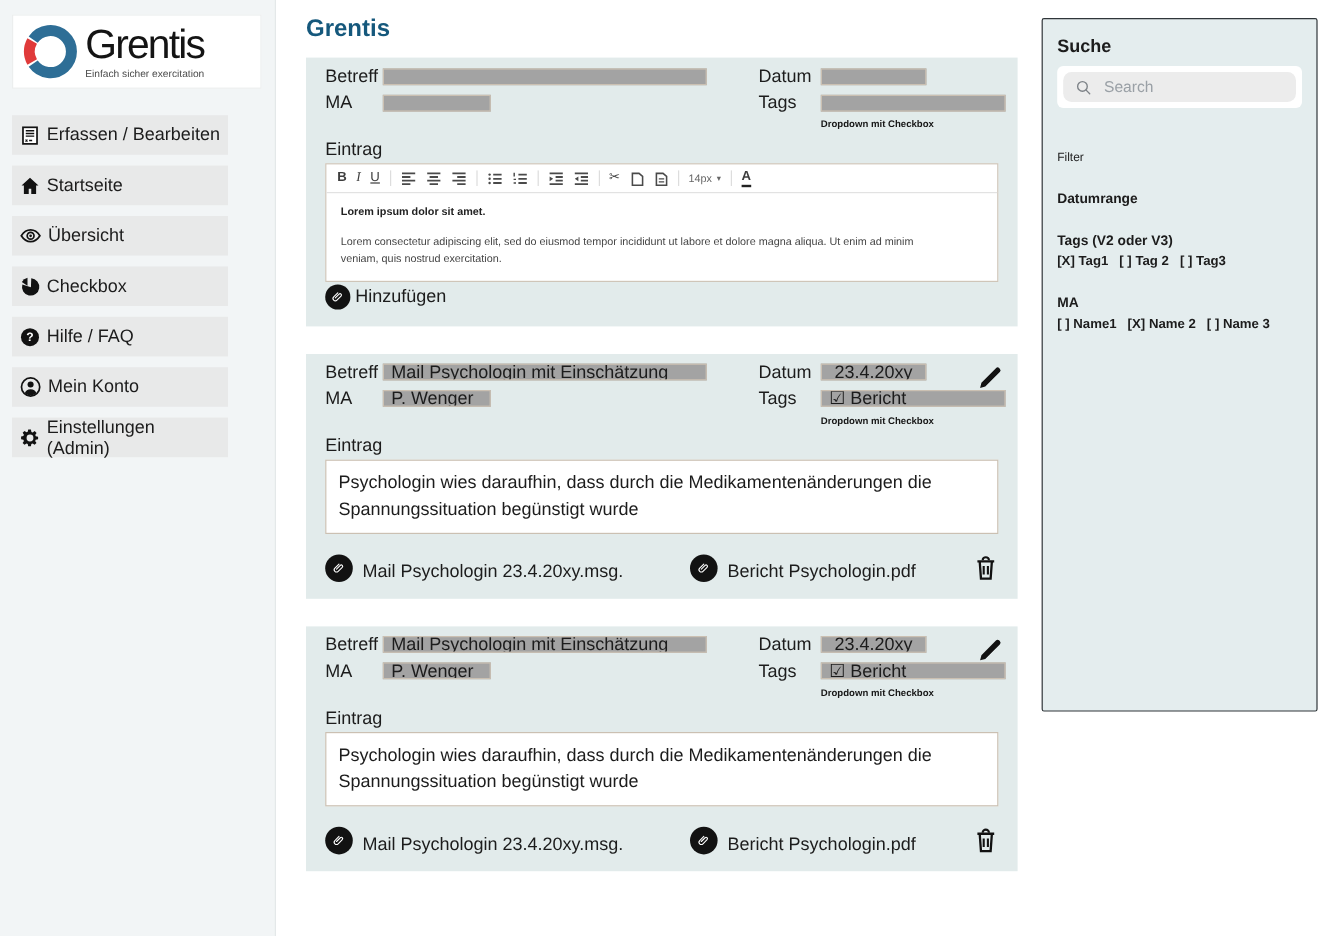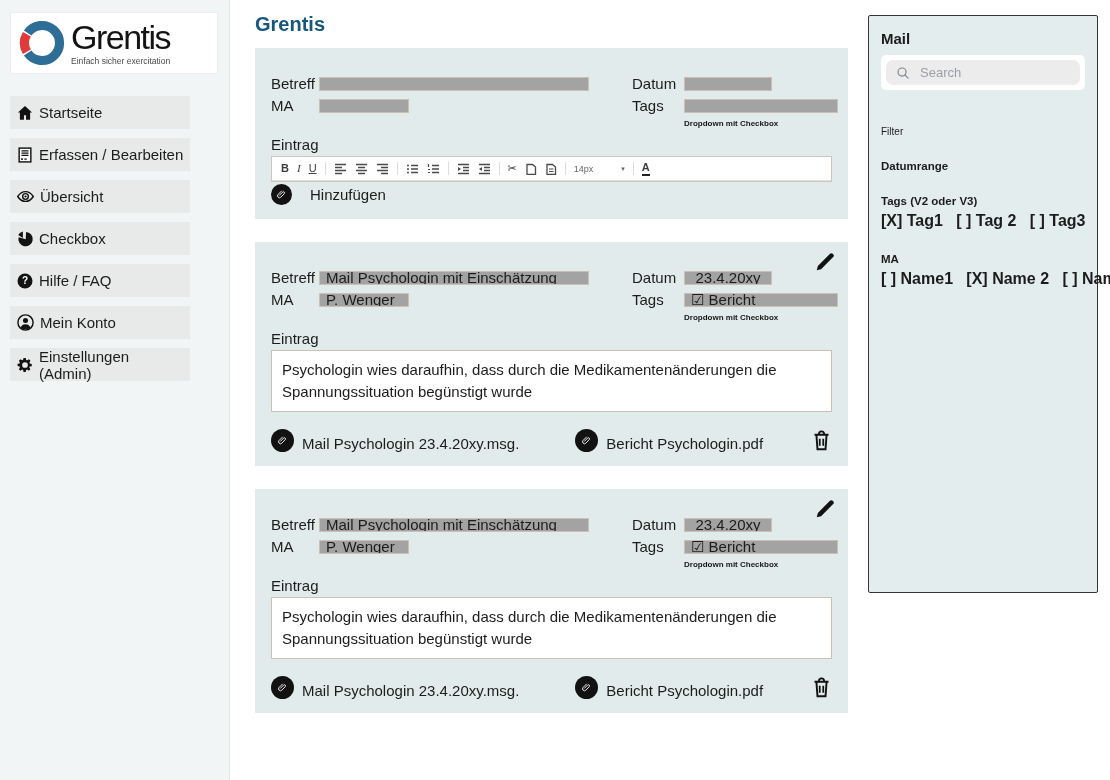--- a/index.html
+++ b/index.html
@@ -11,21 +11,21 @@
             display:flex;align-items:center;gap:4px;padding:2px 6px;box-sizing:border-box;}
   .logo-name{font-size:34px;letter-spacing:-1.5px;color:#141414;line-height:1;}
   .logo-tagline{font-size:8.5px;color:#4a4a4a;margin-top:2px;}
   .nav{position:absolute;top:96px;left:10px;width:180px;}
   .nav-item{height:33px;margin-bottom:9px;background:#e8e9e9;display:flex;align-items:center;gap:5px;
             padding:0 6px;font-size:15px;cursor:pointer;}
   .nav-item svg{flex:0 0 auto;}
   
   .main{position:absolute;left:255px;top:0;width:593px;}
   .page-title{margin:13px 0 12px;font-size:20px;font-weight:bold;color:#15587c;}
-  .card{background:#e2ebeb;width:593px;box-sizing:border-box;padding:27px 16px 14px;position:relative;margin-bottom:23px;}
+  .card{background:#e2ebeb;width:593px;box-sizing:border-box;padding:7px 16px 14px;position:relative;margin-bottom:23px;}
   .card-head{display:flex;}
   .head-left{width:318px;}
   .head-right{margin-left:43px;width:210px;}
   .f-row{display:flex;align-items:center;margin-bottom:5px;}
   .f-label{font-size:15px;}
   .head-left .f-label{width:48px;}
   .head-right .f-label{width:52px;}
   input.fld{border:1.5px solid #cbc0b2;background:#a3a3a3;font-size:15px;font-family:inherit;height:14px;
             padding:0 6px;box-sizing:border-box;color:#1c1c1c;outline:none;}
   .inp-betreff{width:270px;}
@@ -35,47 +35,47 @@
   .tags-caption{margin-left:52px;font-size:8px;font-weight:bold;margin-top:2px;color:#161616;}
   .field-label{font-size:15px;margin-top:8px;margin-bottom:3px;}
   .entry-text{border:1.5px solid #cbc0b2;background:#fff;padding:8px 10px;font-size:15px;line-height:1.45;
               height:62px;box-sizing:border-box;}
   .attach-row{display:flex;align-items:center;margin-top:17px;}
   .attach-item{display:flex;align-items:flex-end;gap:8px;font-size:15px;}
   .attach-item + .attach-item{margin-left:56px;}
   .clip-circle{width:23px;height:23px;border-radius:50%;background:#121212;display:flex;align-items:center;justify-content:center;flex:0 0 auto;}
   .trash-btn{margin-left:auto;cursor:pointer;display:flex;}
   .pencil-btn{position:absolute;top:9px;right:12px;cursor:pointer;display:flex;}
-  .attach-add{display:flex;align-items:center;gap:18px;font-size:15px;margin-top:2px;cursor:pointer;}
+  .attach-add{display:flex;align-items:center;gap:4px;font-size:15px;margin-top:2px;cursor:pointer;}
   .attach-add .clip-circle{width:21px;height:21px;}
   
   .editor{background:#fff;border:1px solid #cfc5b8;margin-top:2px;}
   .toolbar{display:flex;align-items:center;gap:8px;padding:4px 9px;border-bottom:1px solid #e2e2e2;color:#3d3d3d;}
   .tb{font-size:11px;line-height:1;cursor:pointer;}
   .tb-b{font-weight:bold;}
   .tb-i{font-style:italic;font-family:"Liberation Serif",serif;}
   .tb-u{text-decoration:underline;}
   .sep{width:1px;height:13px;background:#ddd;}
-  .tb-size{font-size:9px;color:#666;display:flex;align-items:center;gap:28px;cursor:pointer;}
+  .tb-size{font-size:9px;color:#666;display:flex;align-items:center;gap:4px;cursor:pointer;}
   .tb-caret{font-size:7px;color:#666;}
   .tb-color{font-size:11px;font-weight:bold;border-bottom:2px solid #222;padding-bottom:1px;cursor:pointer;}
   .editor-body{padding:9px 12px 11px;font-size:9px;color:#454545;}
   .editor-body .lead{margin:0 0 11px;font-weight:bold;color:#222;}
   .editor-body p{margin:0;max-width:478px;line-height:1.55;}
   
   .search-panel{position:absolute;left:868px;top:15px;width:230px;height:578px;background:#e4edee;
                 border:1.5px solid #30363a;border-radius:2px;padding:14px 12px;box-sizing:border-box;}
   .sp-title{font-size:15px;font-weight:bold;}
   .search-wrap{background:#fff;border-radius:5px;padding:5px;margin-top:8px;}
   .search-field{background:#ececec;border-radius:7px;height:25px;display:flex;align-items:center;gap:8px;padding:0 10px;}
   .search-field input{border:none;background:transparent;outline:none;font-size:13px;font-family:inherit;width:140px;color:#222;}
   .search-field input::placeholder{color:#9aa0a6;}
   .filter-title{font-size:10px;font-weight:normal;margin-top:36px;}
   .fgroup-label{font-size:11.5px;font-weight:bold;margin-top:23px;}
-  .fgroup-opts{font-size:16px;font-weight:bold;margin-top:5px;white-space:pre;}
+  .fgroup-opts{font-size:11px;font-weight:bold;margin-top:5px;white-space:pre;}
 </style>
 </head>
 <body>
 
 <aside class="sidebar">
   <div class="logo-box">
     <span style="display:flex;">
       <svg width="50" height="50" viewBox="0 0 60 60">
         <path d="M12.8 42 A21 21 0 1 0 12.8 18" fill="none" stroke="#2e6e96" stroke-width="11"></path>
         <path d="M11.8 19.5 A21 21 0 0 0 11.8 40.5" fill="none" stroke="#e03a3a" stroke-width="11"></path>
@@ -84,35 +84,35 @@
     <span>
       <div class="logo-name">Grentis</div>
       <div class="logo-tagline">Einfach sicher exercitation</div>
     </span>
   </div>
 
   <nav class="nav">
     <div class="nav-item">
       <span style="display:flex;">
         <svg width="18" height="18" viewBox="0 0 24 24">
-            <path d="M12 2.8 2.6 11.4h2.6V21h5.4v-6h2.8v6h5.4v-9.6h2.6z" fill="#121212"></path>
-          </svg>
-      </span>
-      <span>Startseite</span>
-    </div>
-    <div class="nav-item">
-      <span style="display:flex;">
-        <svg width="18" height="18" viewBox="0 0 24 24">
           <rect x="4.2" y="2.8" width="15.6" height="18.4" fill="#fff" stroke="#121212" stroke-width="1.9"></rect>
           <path d="M7.3 6.6h9.4M7.3 9.6h9.4M7.3 12.6h9.4" stroke="#121212" stroke-width="1.6"></path>
           <path d="M7 16.4l2.2 2.2M9.2 16.4 7 18.6" stroke="#121212" stroke-width="1.3"></path>
           <path d="M11 17.5h3.4" stroke="#121212" stroke-width="1.6"></path>
         </svg>
       </span>
       <span>Erfassen / Bearbeiten</span>
+    </div>
+    <div class="nav-item">
+      <span style="display:flex;">
+        <svg width="18" height="18" viewBox="0 0 24 24">
+            <path d="M12 2.8 2.6 11.4h2.6V21h5.4v-6h2.8v6h5.4v-9.6h2.6z" fill="#121212"></path>
+          </svg>
+      </span>
+      <span>Startseite</span>
     </div>
     <div class="nav-item">
       <span style="display:flex;">
         <svg width="19" height="19" viewBox="0 0 24 24">
           <path d="M12 5.8C7.2 5.8 3.6 9.8 2.2 12c1.4 2.2 5 6.2 9.8 6.2s8.4-4 9.8-6.2C20.4 9.8 16.8 5.8 12 5.8z" fill="none" stroke="#121212" stroke-width="1.8"></path>
           <circle cx="12" cy="12" r="3.6" fill="none" stroke="#121212" stroke-width="1.8"></circle>
           <circle cx="12" cy="12" r="1.4" fill="#121212"></circle>
         </svg>
       </span>
       <span>Übersicht</span>
@@ -247,20 +247,24 @@
               <path d="M4 7h4.5M4 9.5h4.5" stroke="#4a4a4a" stroke-width="1"></path>
             </svg>
           </span>
         <span class="sep"></span>
         <span class="tb-size">
           <span>14px</span>
           <span class="tb-caret">▾</span>
         </span>
         <span class="sep"></span>
         <span class="tb-color">A</span>
+      </div>
+      <div class="editor-body">
+        <p class="lead">Lorem ipsum dolor sit amet.</p>
+        <p>Lorem consectetur adipiscing elit, sed do eiusmod tempor incididunt ut labore et dolore magna aliqua. Ut enim ad minim veniam, quis nostrud exercitation.</p>
       </div>
     </div>
 
     <div class="attach-add">
       <span class="clip-circle">
         <svg width="13" height="13" viewBox="0 0 24 24">
             <path d="M8.2 13.4l5.8-5.8a2.1 2.1 0 0 1 3 3l-6.3 6.3a3.5 3.5 0 0 1-5-5l6.3-6.3" stroke="#fff" stroke-width="1.7" fill="none" stroke-linecap="round"></path>
           </svg>
       </span>
       <span>Hinzufügen</span>
@@ -379,21 +383,21 @@
           <path d="M4 6.5h16M6.2 6.5l1.2 16.5h9.2l1.2-16.5" fill="none" stroke="#121212" stroke-width="2.2"></path>
           <path d="M10 11v8M14 11v8" stroke="#121212" stroke-width="2"></path>
         </svg>
       </span>
     </div>
   </section>
 
 </main>
 
 <aside class="search-panel">
-  <div class="sp-title">Mail</div>
+  <div class="sp-title">Suche</div>
   <div class="search-wrap">
     <div class="search-field">
       <span style="display:flex;">
         <svg width="14" height="14" viewBox="0 0 22 22">
             <circle cx="9.5" cy="9.5" r="6.3" fill="none" stroke="#7d8287" stroke-width="1.8"></circle>
             <path d="M14.3 14.3 19 19" stroke="#7d8287" stroke-width="1.8" stroke-linecap="round"></path>
           </svg>
       </span>
       <input placeholder="Search" style="">
     </div>

